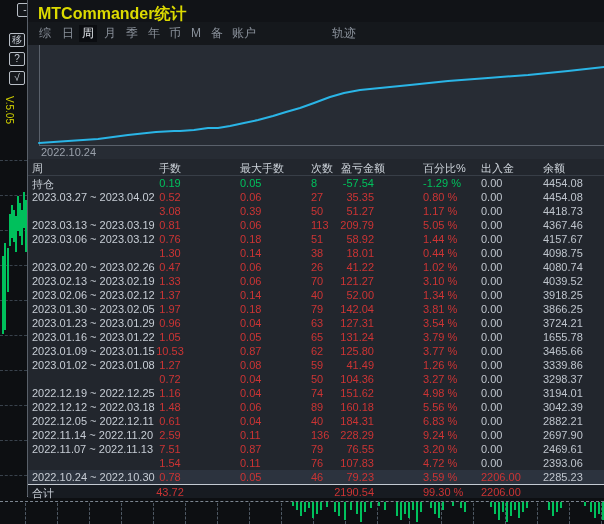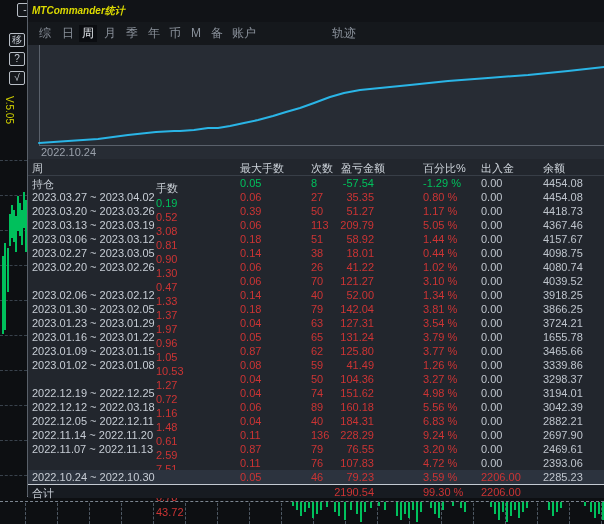--- a/index.html
+++ b/index.html
@@ -20,41 +20,41 @@
     border:1px solid #b9bfc7;background:#14171b;color:#c6ccd4;font-size:10px;
     line-height:12px;text-align:center;border-radius:2px;cursor:default;}
   .version{position:absolute;left:15px;top:96px;color:#cfcf00;font-size:10px;
     transform:rotate(90deg);transform-origin:left top;white-space:nowrap;}
 
   
   .window{position:absolute;left:27px;top:0;width:577px;height:497px;
     background:#22262d;border-left:1px solid #596069;border-bottom:1px solid #9aa1ab;
     box-sizing:border-box;}
   .titlebar{position:absolute;left:0;top:0;right:0;height:22px;background:#111317;}
-  .title{position:absolute;left:4px;top:4px;color:#dcda00;font-size:10px;font-weight:bold;font-style:italic;}
+  .title{position:absolute;left:10px;top:4px;color:#dcda00;font-size:16px;font-weight:bold;}
   .menubar{position:absolute;left:0;top:22px;right:0;height:23px;background:#15181c;
     border-bottom:1px solid #0b0d10;}
   .menu-item{position:absolute;top:3px;height:17px;line-height:17px;color:#8a919b;
     font-size:12px;padding:0 3px;cursor:default;}
   .menu-item.active{background:#0b0d11;color:#e2e6eb;}
 
   
   .chartarea{position:absolute;left:0;top:45px;width:577px;height:114px;background:#272c34;}
   .chartarea svg{position:absolute;inset:0;}
 
   
   .table{position:absolute;left:0;top:160px;width:577px;font-size:11px;}
   .thead{position:relative;height:15px;border-bottom:1px solid #383e47;}
   .hc{position:absolute;top:1px;color:#ccd2d9;}
   .trow{position:relative;height:14px;}
   .trow.sel{background:#2c333e;}
   .trow.total{background:#171b21;border-top:1px solid #c4cad2;box-sizing:border-box;}
   .cell{position:absolute;top:1px;white-space:nowrap;}
   .c0{left:4px;}
-  .c1{left:128px;width:60px;text-align:left;margin-top:20px;}
+  .c1{left:112px;width:60px;text-align:center;}
   .c2{left:212px;}
   .c3{left:283px;}
   .c4{left:298px;width:48px;text-align:right;}
   .c5{left:395px;}
   .c6{left:453px;}
   .c7{left:515px;}
   .hc.c4{left:313px;width:auto;text-align:center;}
   .lbl{color:#c7cdd5;}
   .gry{color:#bfc5cd;}
   .red{color:var(--red);}
@@ -224,70 +224,69 @@
             <span class="cell c0 lbl">2023.03.27 ~ 2023.04.02</span>
             <span class="cell c1 red">0.52</span>
             <span class="cell c2 red">0.06</span>
             <span class="cell c3 red">27</span>
             <span class="cell c4 red">35.35</span>
             <span class="cell c5 red">0.80 %</span>
             <span class="cell c6 gry">0.00</span>
             <span class="cell c7 gry">4454.08</span>
           </div>
           <div class="trow">
-            <span class="cell c0 lbl">2023.03.20 ~ 2023.03.26</span>
             <span class="cell c1 red">3.08</span>
             <span class="cell c2 red">0.39</span>
             <span class="cell c3 red">50</span>
             <span class="cell c4 red">51.27</span>
             <span class="cell c5 red">1.17 %</span>
             <span class="cell c6 gry">0.00</span>
             <span class="cell c7 gry">4418.73</span>
           </div>
           <div class="trow">
             <span class="cell c0 lbl">2023.03.13 ~ 2023.03.19</span>
             <span class="cell c1 red">0.81</span>
             <span class="cell c2 red">0.06</span>
             <span class="cell c3 red">113</span>
             <span class="cell c4 red">209.79</span>
             <span class="cell c5 red">5.05 %</span>
             <span class="cell c6 gry">0.00</span>
             <span class="cell c7 gry">4367.46</span>
           </div>
           <div class="trow">
             <span class="cell c0 lbl">2023.03.06 ~ 2023.03.12</span>
-            <span class="cell c1 red">0.90</span>
+            <span class="cell c1 red">0.76</span>
             <span class="cell c2 red">0.18</span>
             <span class="cell c3 red">51</span>
             <span class="cell c4 red">58.92</span>
             <span class="cell c5 red">1.44 %</span>
             <span class="cell c6 gry">0.00</span>
             <span class="cell c7 gry">4157.67</span>
           </div>
           <div class="trow">
-            <span class="cell c0 lbl">2023.02.27 ~ 2023.03.05</span>
             <span class="cell c1 red">1.30</span>
             <span class="cell c2 red">0.14</span>
             <span class="cell c3 red">38</span>
             <span class="cell c4 red">18.01</span>
             <span class="cell c5 red">0.44 %</span>
             <span class="cell c6 gry">0.00</span>
             <span class="cell c7 gry">4098.75</span>
           </div>
           <div class="trow">
             <span class="cell c0 lbl">2023.02.20 ~ 2023.02.26</span>
             <span class="cell c1 red">0.47</span>
             <span class="cell c2 red">0.06</span>
             <span class="cell c3 red">26</span>
             <span class="cell c4 red">41.22</span>
             <span class="cell c5 red">1.02 %</span>
             <span class="cell c6 gry">0.00</span>
             <span class="cell c7 gry">4080.74</span>
           </div>
           <div class="trow">
+            <span class="cell c0 lbl">2023.02.13 ~ 2023.02.19</span>
             <span class="cell c1 red">1.33</span>
             <span class="cell c2 red">0.06</span>
             <span class="cell c3 red">70</span>
             <span class="cell c4 red">121.27</span>
             <span class="cell c5 red">3.10 %</span>
             <span class="cell c6 gry">0.00</span>
             <span class="cell c7 gry">4039.52</span>
           </div>
           <div class="trow">
             <span class="cell c0 lbl">2023.02.06 ~ 2023.02.12</span>

